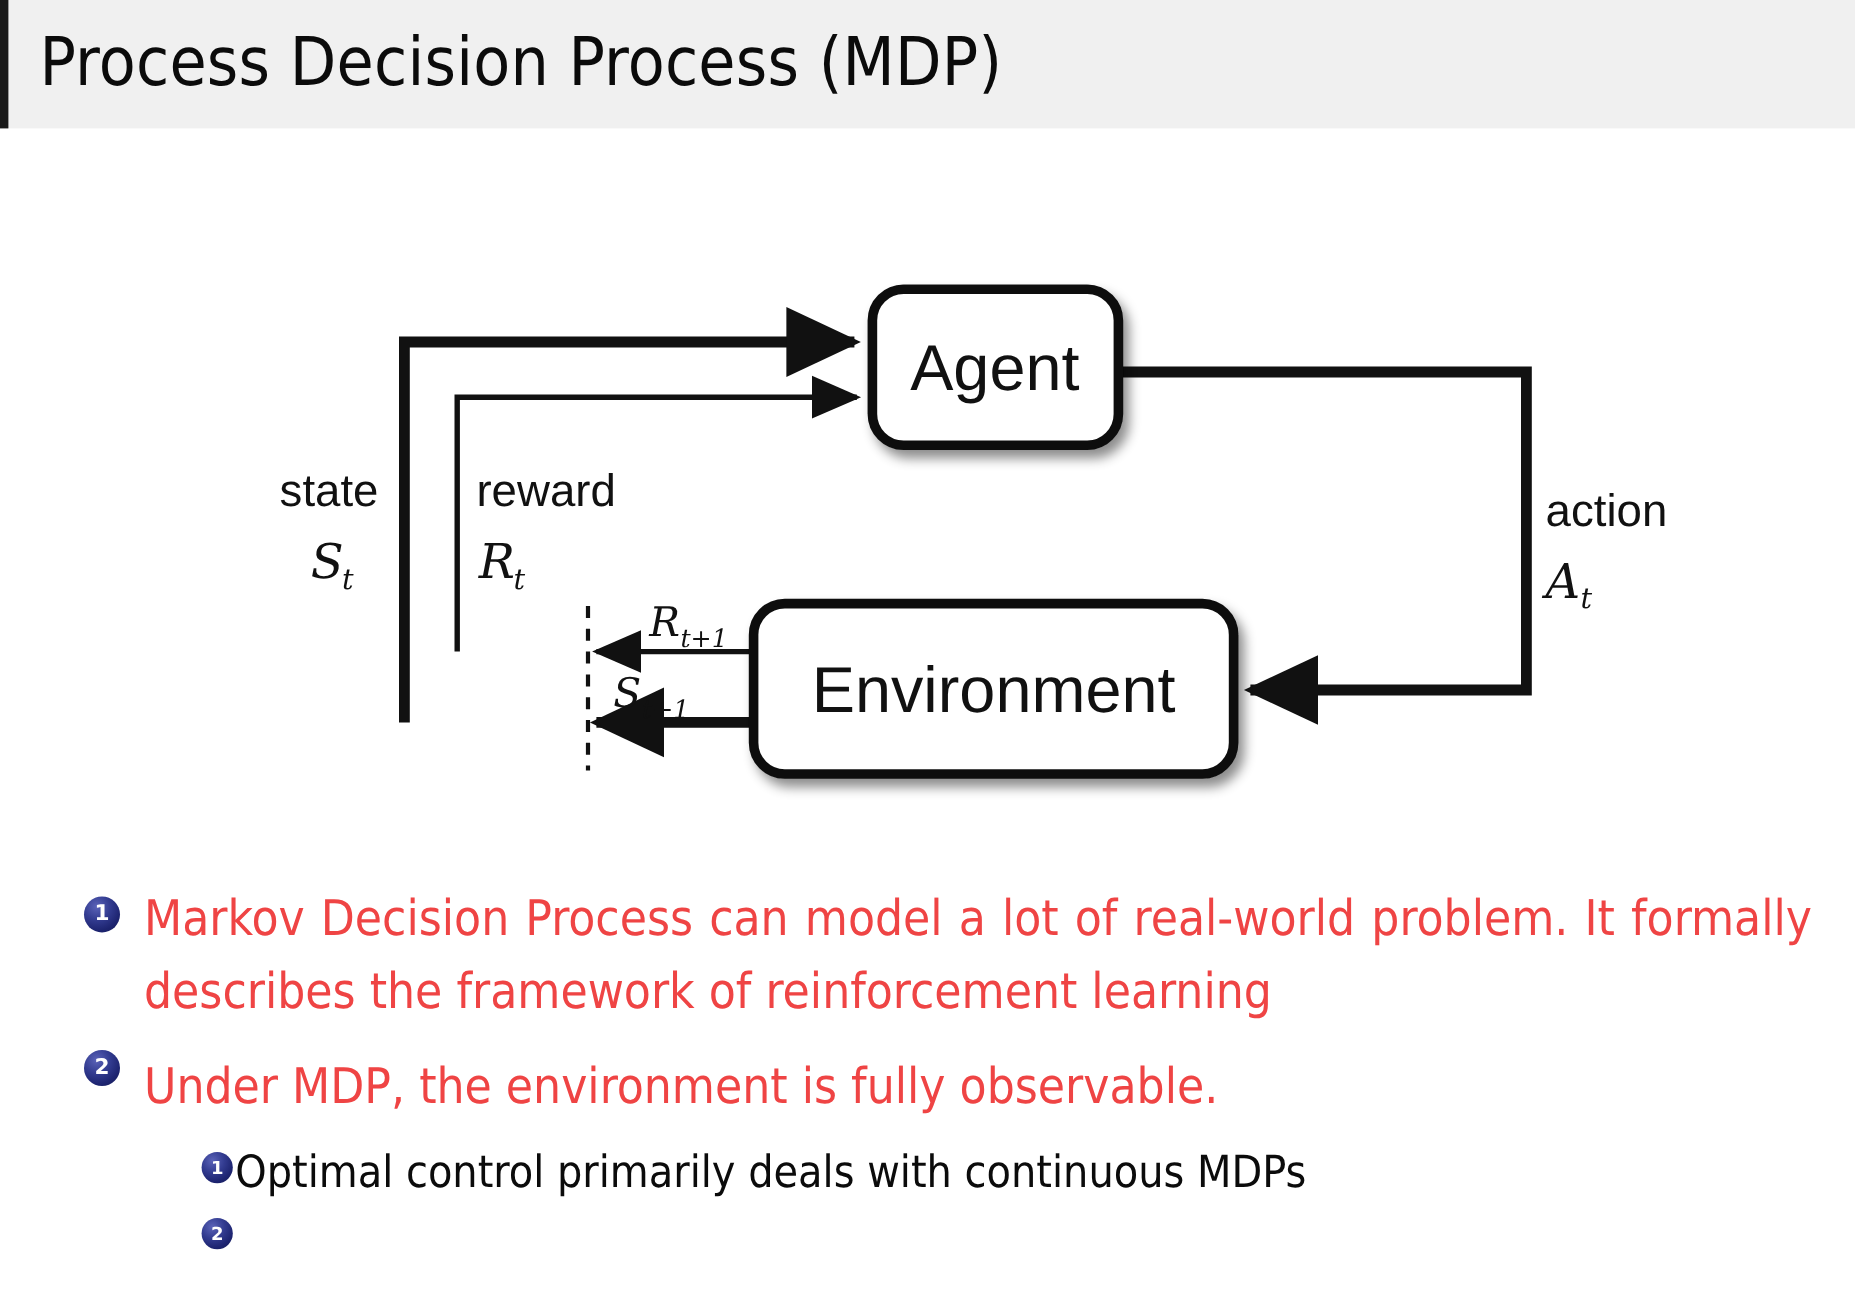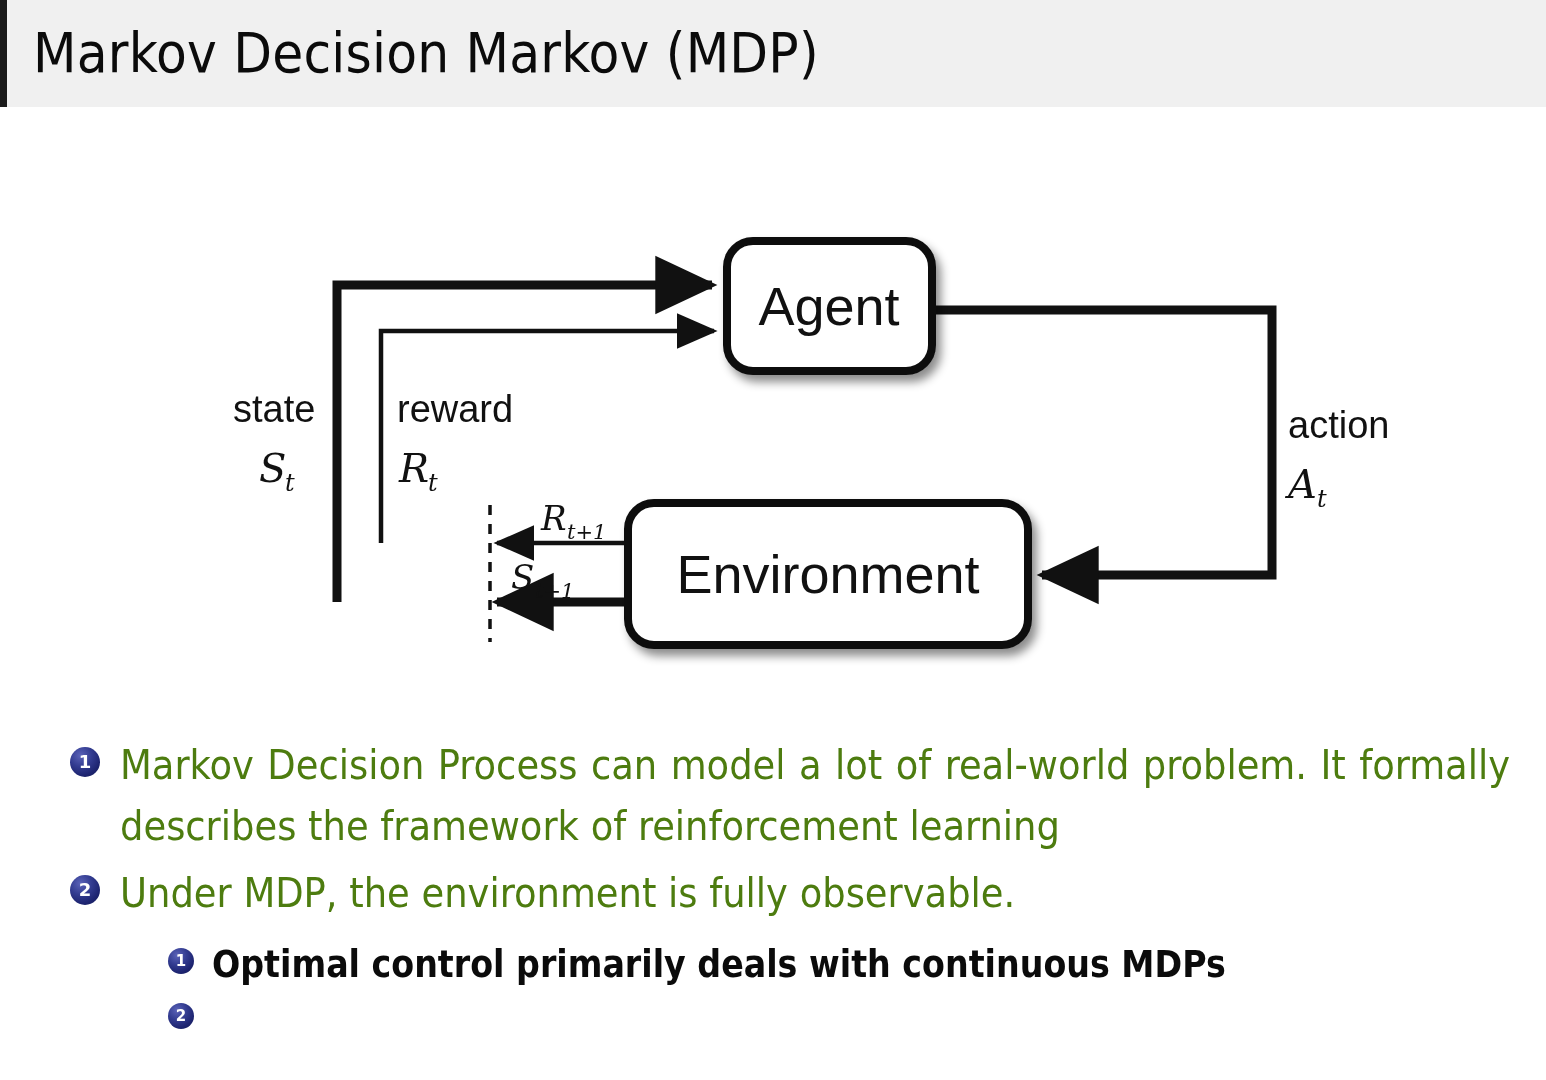--- a/index.html
+++ b/index.html
@@ -119,45 +119,44 @@
     font-size: 15px;
     line-height: 26px;
     margin-top: 10px;
   }
 
   .b-text-1 {
     font-family: "DejaVu Sans Condensed", "DejaVu Sans", sans-serif;
     font-stretch: condensed;
     font-size: 41px;
     line-height: 61px;
-    color: #4d7c0f;
+    color: #ef4444;
     margin-left: 20px;
     max-width: 1390px;
     text-align: justify;
   }
-  .b-text-1.nojust { text-align: left; }
+  .b-text-1.nojust { text-align: left; margin-top: 12px; }
   .b-text-2 {
     font-family: "DejaVu Sans Condensed", "DejaVu Sans", sans-serif;
     font-stretch: condensed;
     font-size: 37px;
     line-height: 53px;
     color: #0b0b0b;
-    margin-left: 18px;
+    margin-left: 2px;
     white-space: nowrap;
-    font-weight: bold;
   }
   .gap-1 { margin-top: 6px; }
   .gap-2 { margin-top: 14px; }
   .gap-3 { margin-top: 2px; }
 </style>
 </head>
 <body>
 
 <div id="title-bar">
-  <div id="slide-title">Markov Decision Markov (MDP)</div>
+  <div id="slide-title">Process Decision Process (MDP)</div>
 </div>
 
 <div id="diagram">
   <svg width="1546" height="560" viewBox="0 0 1546 560" xmlns="http://www.w3.org/2000/svg">
     <defs>
       <filter id="softshadow" x="-30%" y="-30%" width="180%" height="190%">
         <feDropShadow dx="5" dy="7" stdDeviation="5" flood-color="#000000" flood-opacity="0.45"></feDropShadow>
       </filter>
       <marker id="arrowThick" viewBox="0 0 12 12" refX="10.5" refY="6" markerWidth="7.2" markerHeight="7.2" orient="auto-start-reverse">
         <path d="M 0 0.6 L 11.5 6 L 0 11.4 z" fill="#111111"></path>

